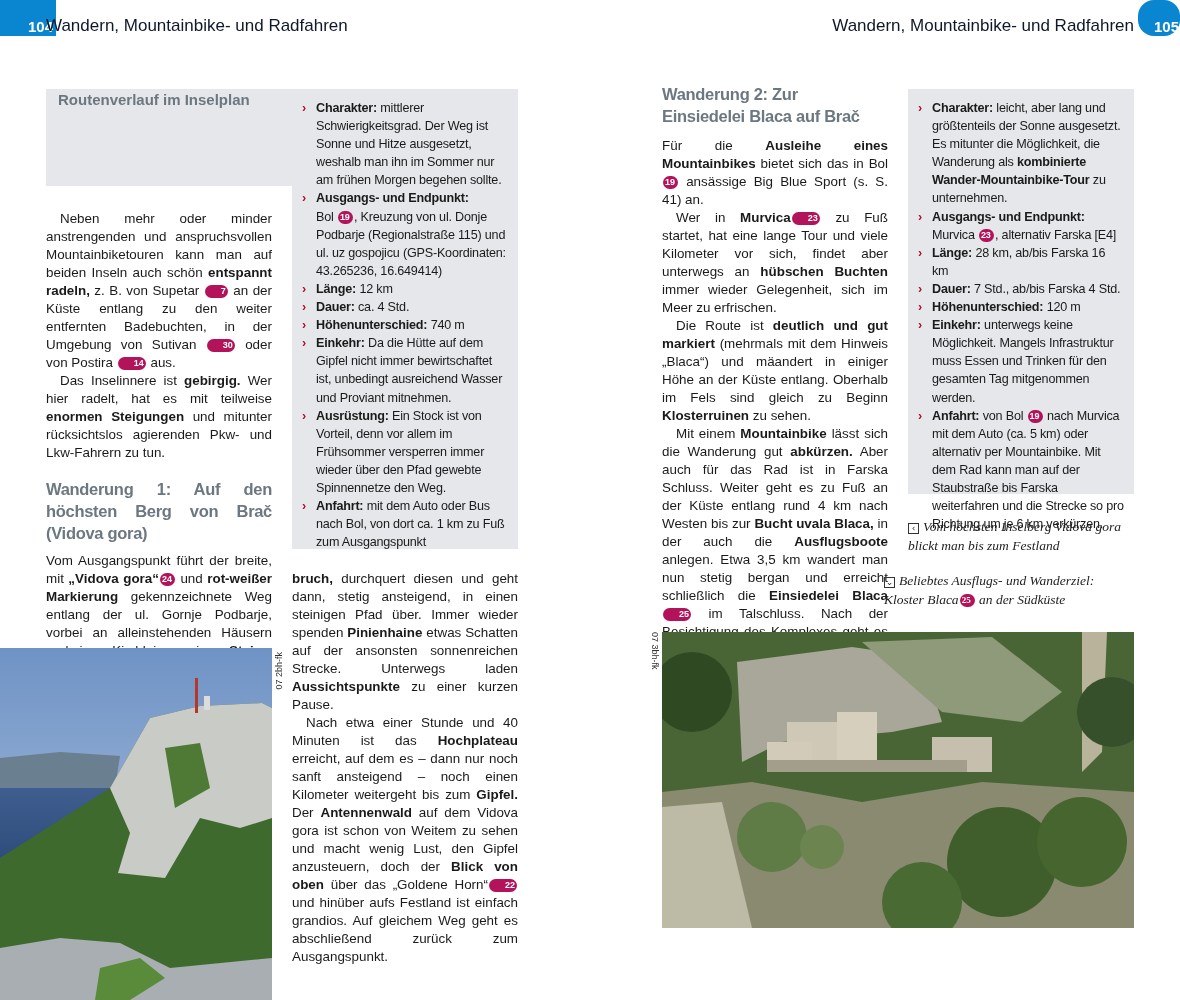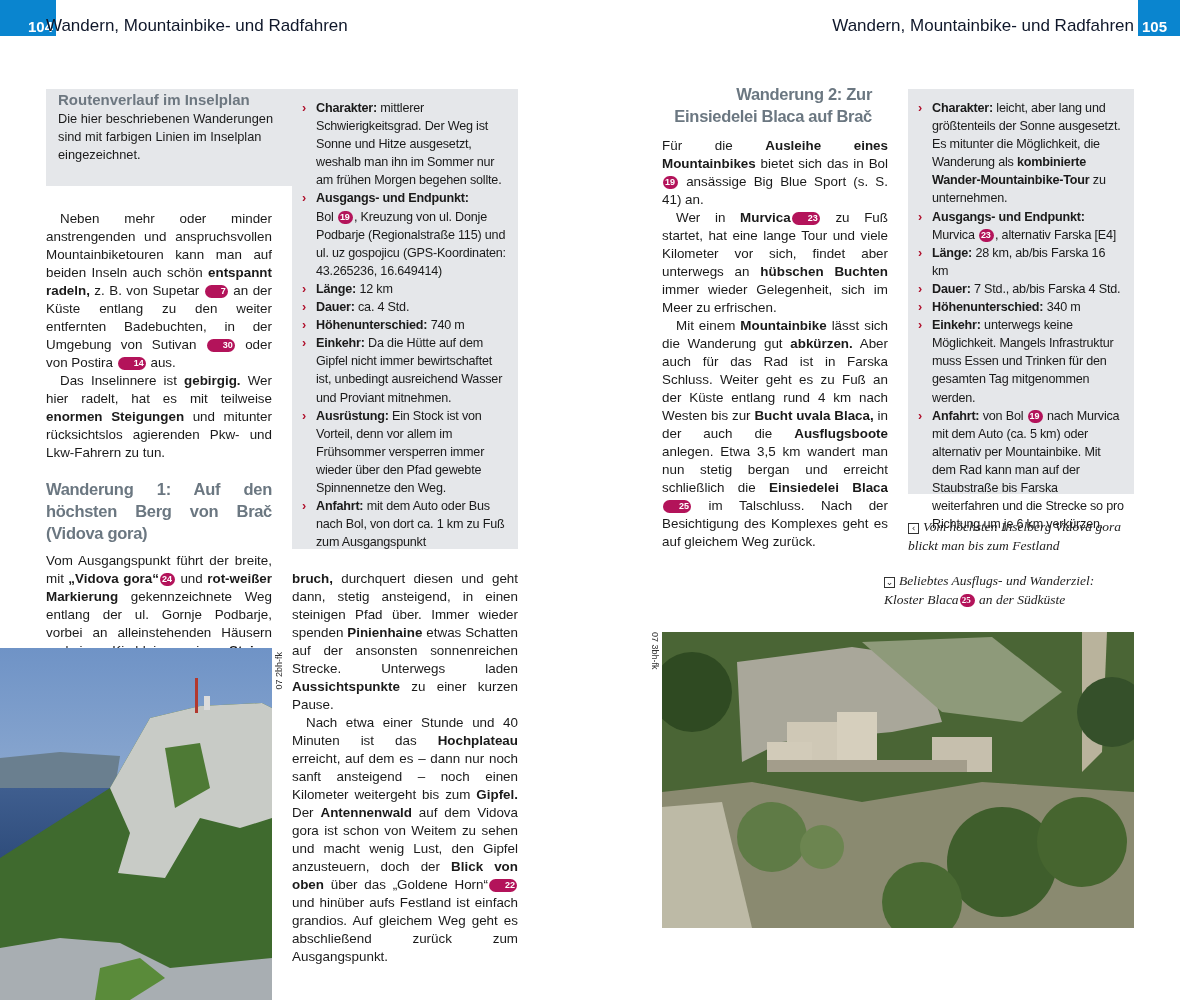--- a/index.html
+++ b/index.html
@@ -3,21 +3,21 @@
 <meta charset="utf-8">
 <style>
   * { box-sizing: border-box; margin: 0; padding: 0; }
   html, body { width: 1180px; height: 1000px; background: #ffffff; overflow: hidden; }
   body { position: relative; font-family: "Liberation Sans", sans-serif; color: #1a1a1a; }
 
   .pagenum { position: absolute; top: 0; height: 36px; background: #0a85cf; color: #fff;
     font-family: "Liberation Sans", sans-serif; font-weight: bold; font-size: 15px;
     display: flex; align-items: flex-end; padding-bottom: 1px; }
   .pagenum.left { left: 0; width: 56px; justify-content: flex-end; padding-right: 3px; }
-  .pagenum.right { right: 0; width: 42px; justify-content: flex-start; padding-left: 4px; }
+  .pagenum.right { right: 0; width: 42px; justify-content: flex-start; padding-left: 16px; border-radius: 16px; }
   .running-head { position: absolute; top: 16px; font-size: 17px; color: #0f172a; letter-spacing: 0px; white-space: nowrap; }
   .running-head.left { left: 46px; }
   .running-head.right { right: 46px; }
 
   .col { position: absolute; font-size: 13.4px; line-height: 18px; }
   .justify { text-align: justify; hyphens: manual; }
   .grey-box { position: absolute; background: #e5e7ea; }
 
   .info-title { color: #6d7780; font-weight: bold; font-size: 15px; line-height: 20px; }
   .info-body { font-size: 12.8px; line-height: 18px; color: #1a1a1a; }
@@ -47,21 +47,20 @@
 </style>
 </head>
 <body>
 
 <div>
   <div class="pagenum left">104</div>
   <div class="running-head left">Wandern, Mountainbike- und Radfahren</div>
 
   <div class="grey-box" style="left:46px; top:89px; width:246px; height:97px; padding:1px 12px;">
     <div class="info-title">Routenverlauf im Inselplan</div>
-    <div class="info-body">Die hier beschriebenen Wanderungen sind mit farbigen Linien im Inselplan eingezeichnet.</div>
   </div>
 
   <div class="col justify" style="left:46px; top:210px; width:226px;">
     <p class="p indent"><span>Neben mehr oder minder anstrengenden und anspruchsvollen Mountainbiketouren kann man auf beiden Inseln auch schön </span><b class="k">entspannt radeln,</b><span> z. B. von Supetar </span><span class="marker">7</span><span> an der Küste entlang zu den weiter entfernten Badebuchten, in der Umgebung von Sutivan </span><span class="marker">30</span><span> oder von Postira </span><span class="marker">14</span><span> aus.</span></p>
     <p class="p indent"><span>Das Inselinnere ist </span><b class="k">gebirgig.</b><span> Wer hier radelt, hat es mit teilweise </span><b class="k">enormen Steigungen</b><span> und mitunter rücksichtslos agierenden Pkw- und Lkw-Fahrern zu tun.</span></p>
 
     <h2 class="section" style="margin:16px 0 8px;">Wanderung 1: Auf den höchsten Berg von Brač (Vidova gora)</h2>
 
     <p class="p"><span>Vom Ausgangspunkt führt der breite, mit </span><b class="k">„Vidova gora“</b><span class="marker">24</span><span> und </span><b class="k">rot-weißer Markierung</b><span> gekennzeichnete Weg entlang der ul. Gornje Podbarje, vorbei an alleinstehenden Häusern und einem Kirchlein, zu einem </span><b class="k">Stein-</b></p>
   </div>
@@ -109,33 +108,34 @@
     </svg>
   </div>
   <div class="photo-credit" style="left:274px; top:652px; transform: rotate(180deg);">07 2bh-fk</div>
 </div>
 
 <div>
   <div class="running-head right">Wandern, Mountainbike- und Radfahren</div>
   <div class="pagenum right">105</div>
 
   <div class="col justify" style="left:662px; top:83px; width:226px;">
-    <h2 class="section" style="margin-bottom:10px; width:210px; text-align:right;">Wanderung 2: Zur Einsiedelei Blaca auf Brač</h2>
+    <h2 class="section" style="margin-bottom:10px; width:210px; text-align:left;">Wanderung 2: Zur Einsiedelei Blaca auf Brač</h2>
     <p class="p"><span>Für die </span><b class="k">Ausleihe eines Mountainbikes</b><span> bietet sich das in Bol </span><span class="marker">19</span><span> ansässige Big Blue Sport (s. S. 41) an.</span></p>
     <p class="p indent"><span>Wer in </span><b class="k">Murvica</b><span class="marker">23</span><span> zu Fuß startet, hat eine lange Tour und viele Kilometer vor sich, findet aber unterwegs an </span><b class="k">hübschen Buchten</b><span> immer wieder Gelegenheit, sich im Meer zu erfrischen.</span></p>
+    <p class="p indent"><span>Die Route ist </span><b class="k">deutlich und gut markiert</b><span> (mehrmals mit dem Hinweis „Blaca“) und mäandert in einiger Höhe an der Küste entlang. Oberhalb im Fels sind gleich zu Beginn </span><b class="k">Klosterruinen</b><span> zu sehen.</span></p>
     <p class="p indent"><span>Mit einem </span><b class="k">Mountainbike</b><span> lässt sich die Wanderung gut </span><b class="k">abkürzen.</b><span> Aber auch für das Rad ist in Farska Schluss. Weiter geht es zu Fuß an der Küste entlang rund 4 km nach Westen bis zur </span><b class="k">Bucht uvala Blaca,</b><span> in der auch die </span><b class="k">Ausflugsboote</b><span> anlegen. Etwa 3,5 km wandert man nun stetig bergan und erreicht schließlich die </span><b class="k">Einsiedelei Blaca</b><span class="marker">25</span><span> im Talschluss. Nach der Besichtigung des Komplexes geht es auf gleichem Weg zurück.</span></p>
   </div>
 
   <div class="grey-box" style="left:908px; top:89px; width:226px; height:405px; padding:10px 10px 0 10px;">
     <ul class="facts">
       <li><span class="arrow">›</span><b>Charakter:</b><span> leicht, aber lang und größtenteils der Sonne ausgesetzt. Es mitunter die Möglichkeit, die Wanderung als </span><b>kombinierte Wander-Mountainbike-Tour</b><span> zu unternehmen.</span></li>
       <li><span class="arrow">›</span><b>Ausgangs- und Endpunkt:</b><br><span> Murvica </span><span class="marker">23</span><span>, alternativ Farska [E4]</span></li>
       <li><span class="arrow">›</span><b>Länge:</b><span> 28 km, ab/bis Farska 16 km</span></li>
       <li><span class="arrow">›</span><b>Dauer:</b><span> 7 Std., ab/bis Farska 4 Std.</span></li>
-      <li><span class="arrow">›</span><b>Höhenunterschied:</b><span> 340 m</span></li>
+      <li><span class="arrow">›</span><b>Höhenunterschied:</b><span> 120 m</span></li>
       <li><span class="arrow">›</span><b>Einkehr:</b><span> unterwegs keine Möglichkeit. Mangels Infrastruktur muss Essen und Trinken für den gesamten Tag mitgenommen werden.</span></li>
       <li><span class="arrow">›</span><b>Anfahrt:</b><span> von Bol </span><span class="marker">19</span><span> nach Murvica mit dem Auto (ca. 5 km) oder alternativ per Mountainbike. Mit dem Rad kann man auf der Staubstraße bis Farska weiterfahren und die Strecke so pro Richtung um je 6 km verkürzen.</span></li>
     </ul>
   </div>
 
   <div class="caption" style="left:908px; top:517px; width:240px;">
     <span class="cap-icon">‹</span><span>Vom höchsten Inselberg Vidova gora blickt man bis zum Festland</span>
   </div>
   <div class="caption" style="left:884px; top:571px; width:240px;">
     <span class="cap-icon">⌄</span><span>Beliebtes Ausflugs- und Wanderziel: Kloster Blaca</span><span class="marker">25</span><span> an der Südküste</span>

